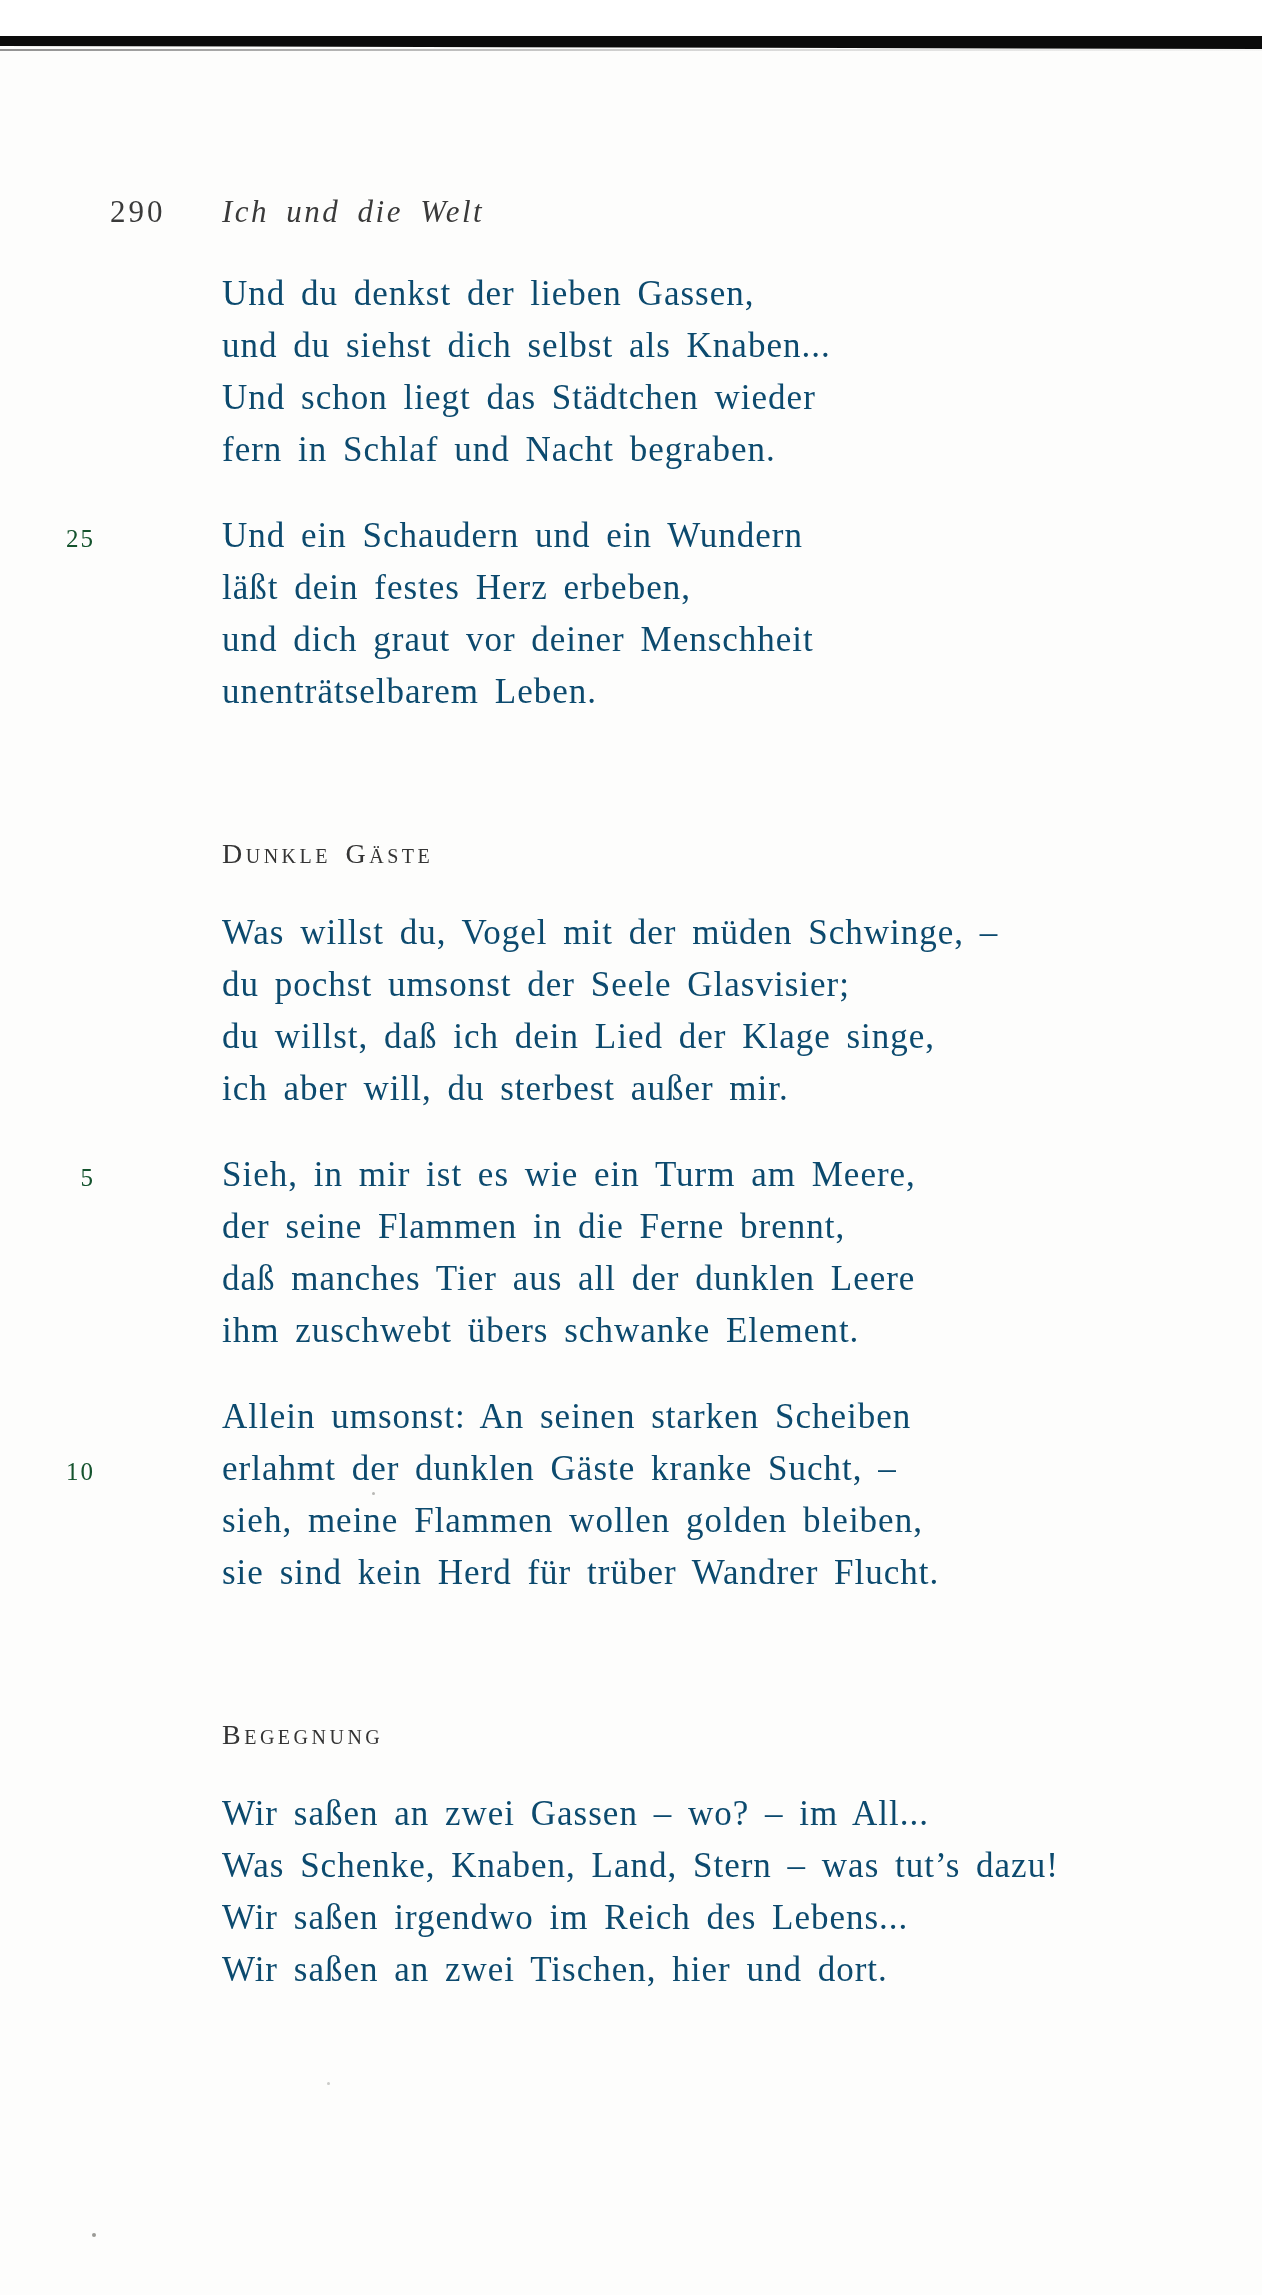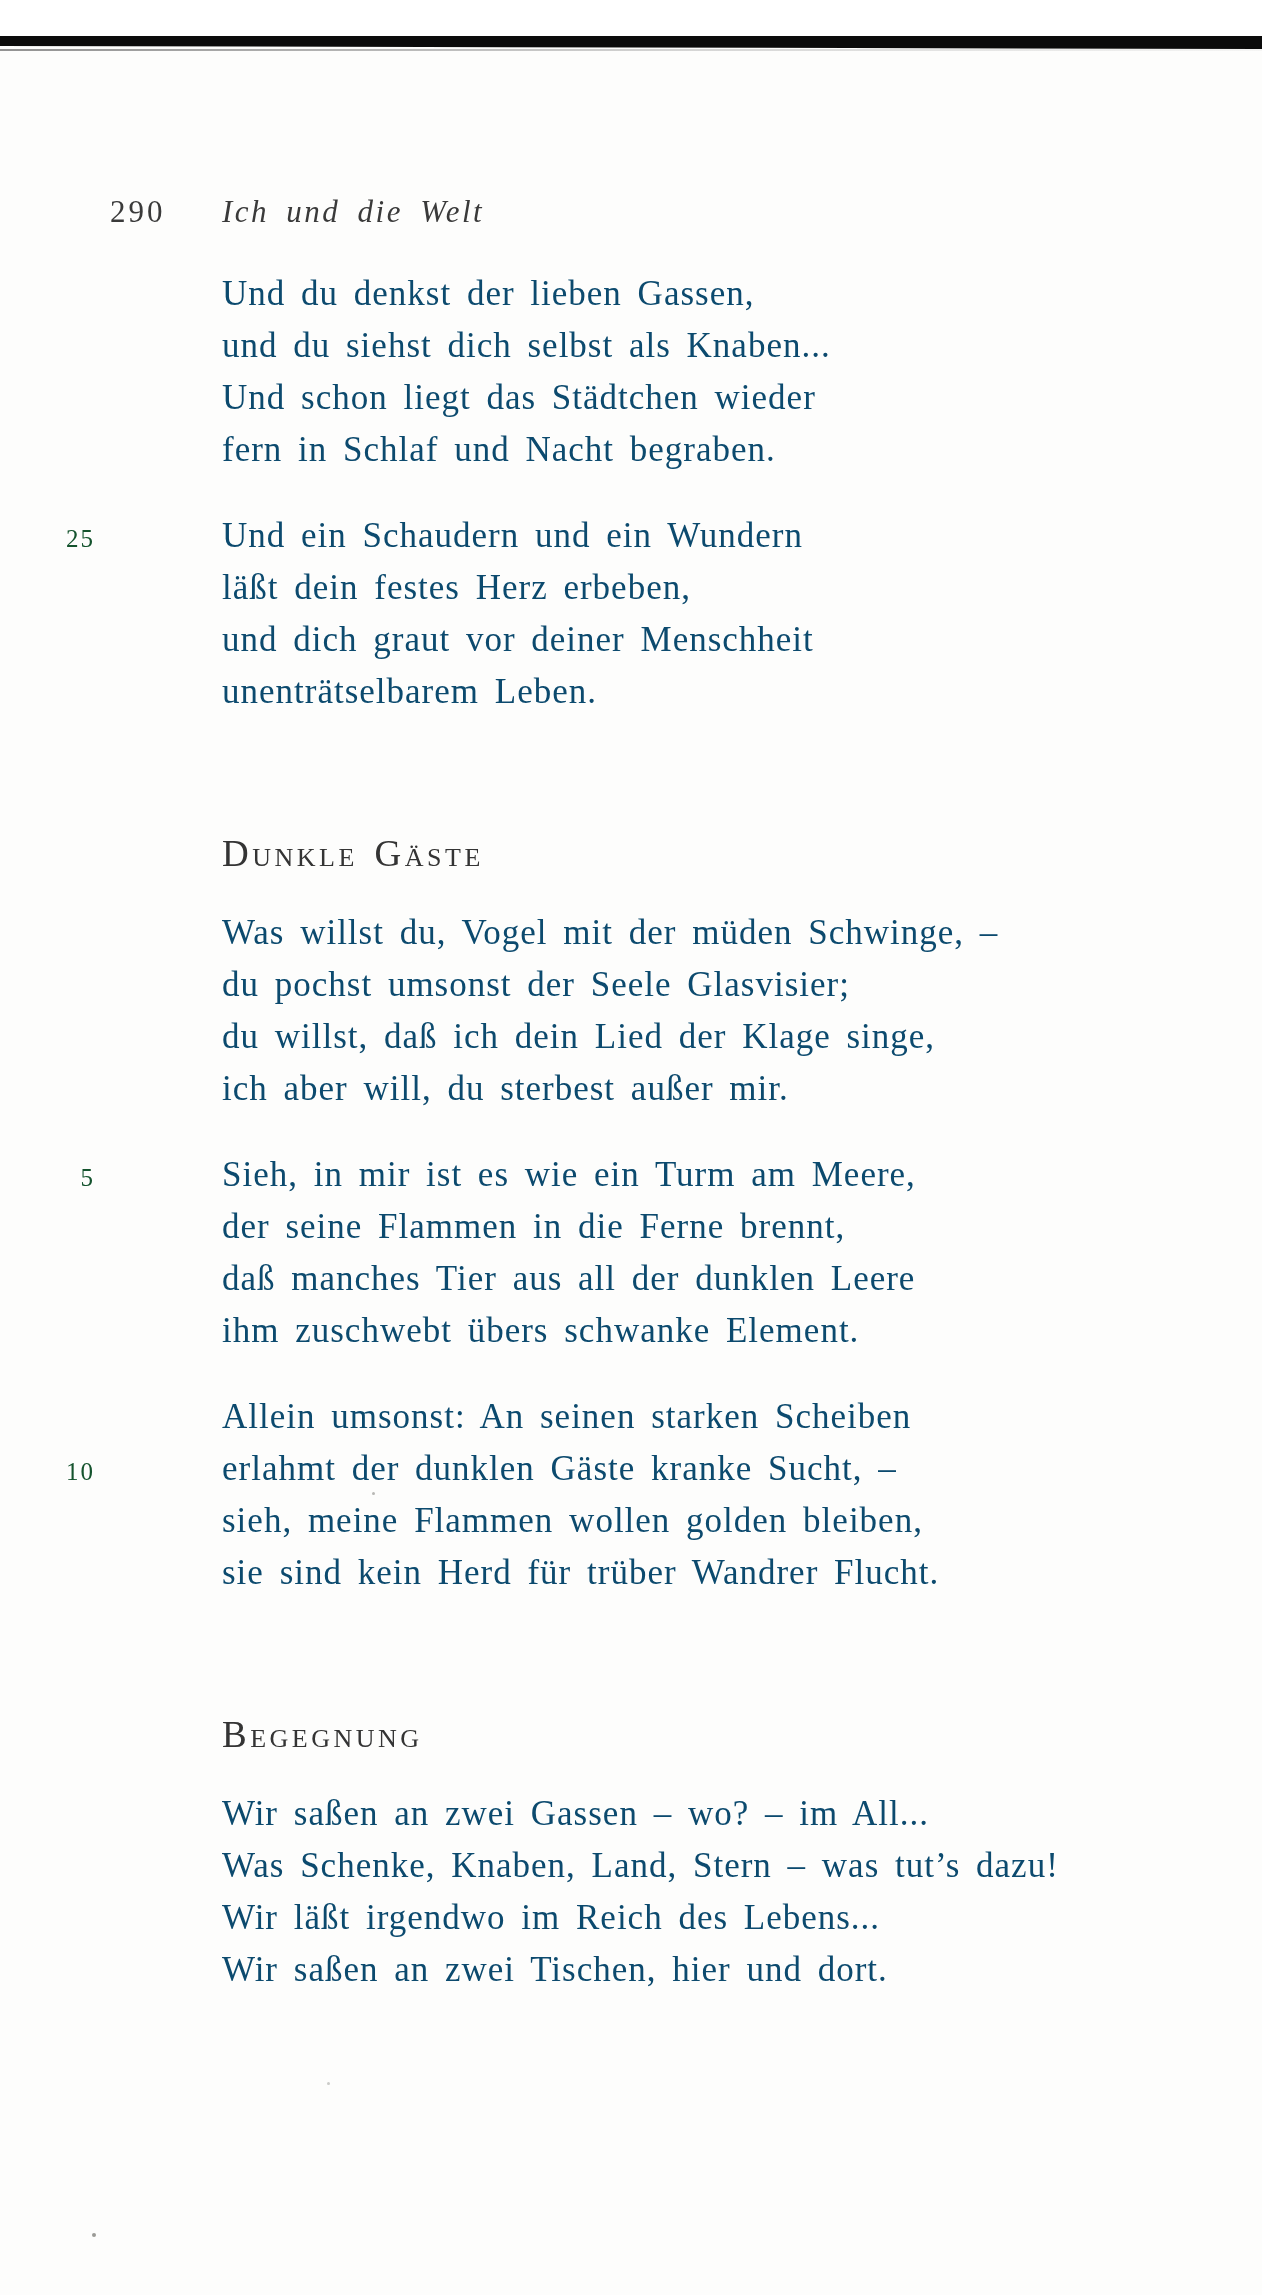--- a/index.html
+++ b/index.html
@@ -66,21 +66,21 @@
     word-spacing: 6px;
     white-space: nowrap;
     color: #0c4a6e;
   }
   .stanza { position: relative; margin-top: 34px; }
   #poem-root > .stanza:first-child { margin-top: 30px; }
   .heading {
     margin-top: 110px;
     height: 52px; line-height: 52px;
     font-variant: small-caps;
-    font-size: 37px;
+    font-size: 28px;
     letter-spacing: 3.5px;
     word-spacing: 4px;
     color: #343434;
   }
   .heading + .stanza { margin-top: 27px; }
   .marker {
     position: absolute; left: -167px; width: 40px;
     text-align: right;
     height: 52px; line-height: 52px;
     font-size: 25px; letter-spacing: 2px;
@@ -133,21 +133,21 @@
           <span class="marker" style="top: 55px;">10</span>
           <div class="line">Allein umsonst: An seinen starken Scheiben</div>
           <div class="line">erlahmt der dunklen Gäste kranke Sucht, –</div>
           <div class="line">sieh, meine Flammen wollen golden bleiben,</div>
           <div class="line">sie sind kein Herd für trüber Wandrer Flucht.</div>
         </div>
         <div class="heading">Begegnung</div>
         <div class="stanza">
           <div class="line">Wir saßen an zwei Gassen – wo? – im All...</div>
           <div class="line">Was Schenke, Knaben, Land, Stern – was tut’s dazu!</div>
-          <div class="line">Wir läßt irgendwo im Reich des Lebens...</div>
+          <div class="line">Wir saßen irgendwo im Reich des Lebens...</div>
           <div class="line">Wir saßen an zwei Tischen, hier und dort.</div>
         </div>
       </div>
   </div>
 
   <div class="speck s1"></div>
   <div class="speck s2"></div>
   <div class="speck s3"></div>
 
   <div class="bar-bottom"></div>

